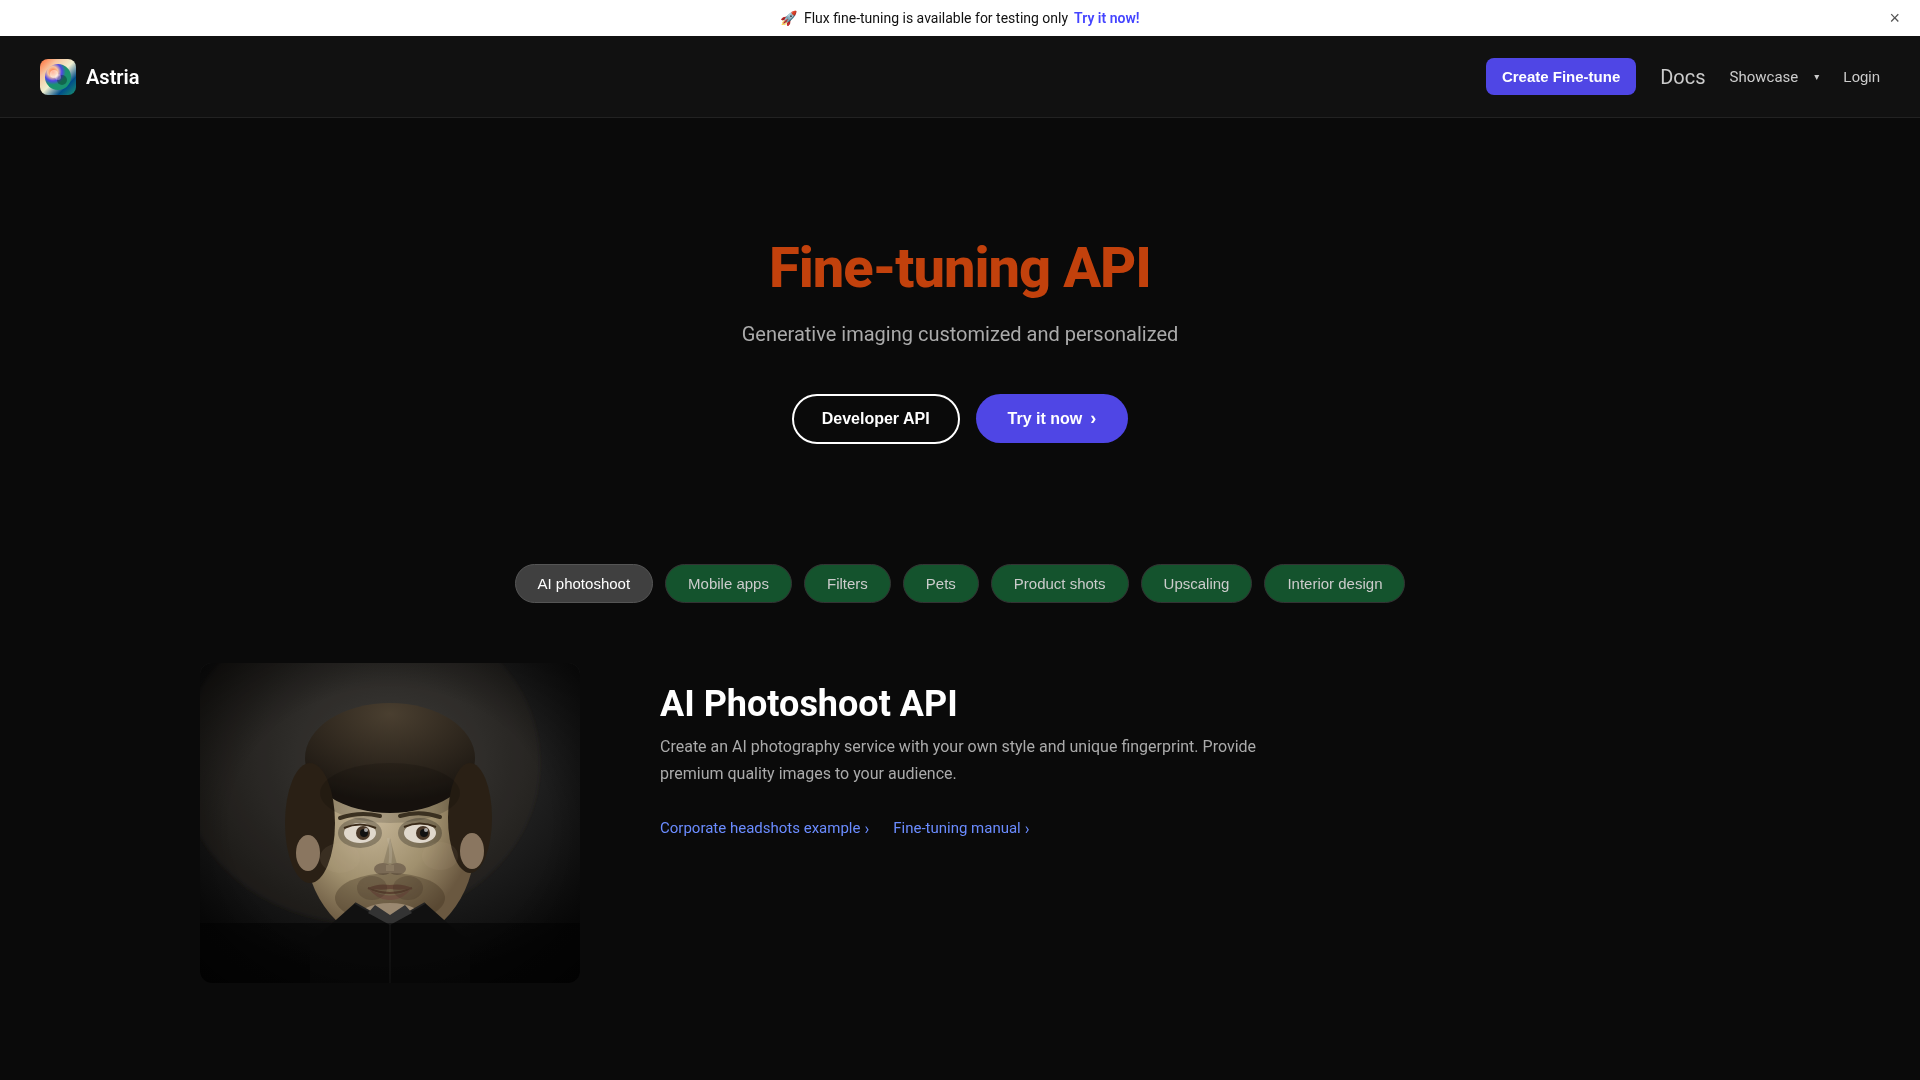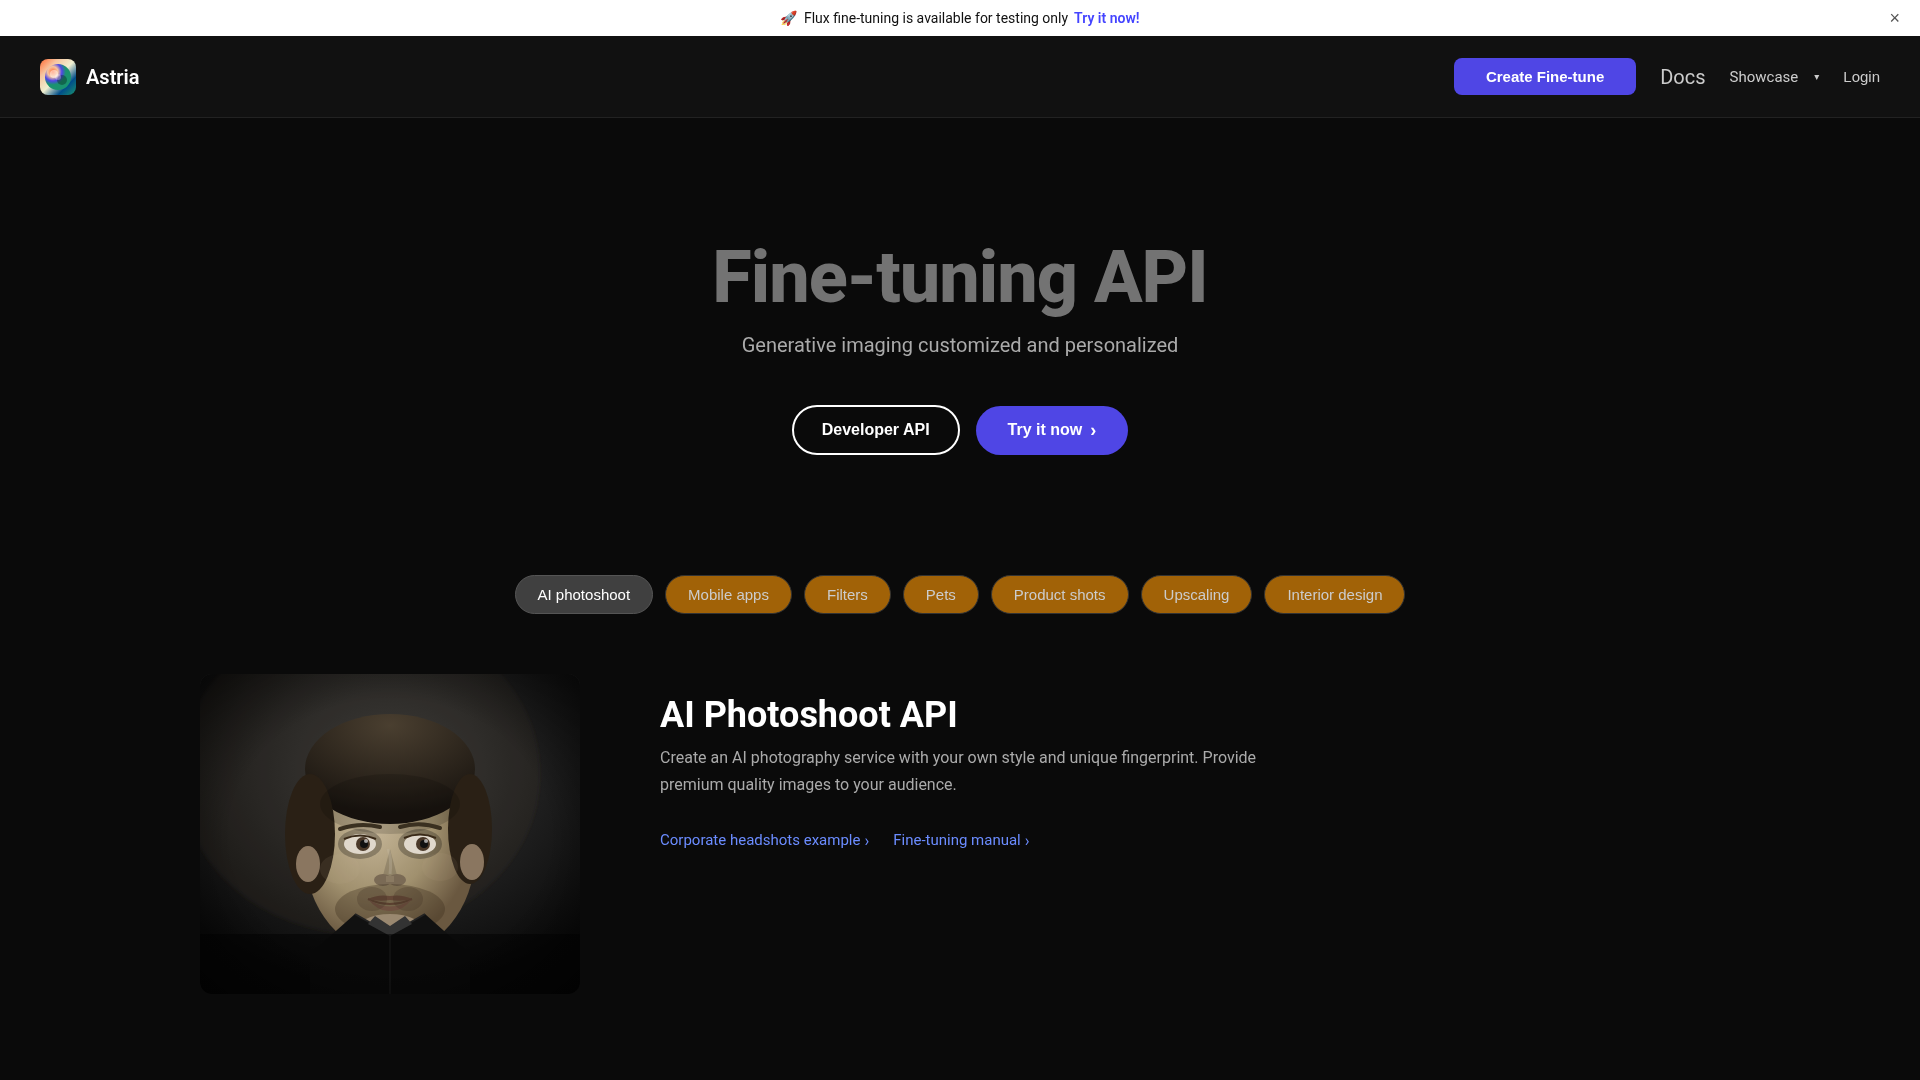--- a/index.html
+++ b/index.html
@@ -112,21 +112,21 @@
 
     .nav-showcase .chevron {
       font-size: 10px;
     }
 
     .btn-create {
       background: #4f46e5;
       color: #fff;
       border: none;
       border-radius: 8px;
-      padding: 10px 32px;
+      padding: 10px 16px;
       font-size: 15px;
       font-weight: 600;
       cursor: pointer;
     }
 
     .btn-login {
       color: #cccccc;
       font-size: 15px;
       cursor: pointer;
       background: none;
@@ -134,25 +134,25 @@
     }
 
     
     .hero {
       text-align: center;
       padding: 120px 40px 60px;
       background: #0a0a0a;
     }
 
     .hero-title {
-      font-size: 72px;
+      font-size: 56px;
       font-weight: 800;
       line-height: 1.1;
-      color: #737373;
-      margin-bottom: 16px;
+      color: #c2410c;
+      margin-bottom: 22px;
       letter-spacing: -1px;
     }
 
     .hero-subtitle {
       font-size: 20px;
       color: #aaaaaa;
       margin-bottom: 48px;
     }
 
     .hero-buttons {
@@ -196,21 +196,21 @@
     .filter-section {
       display: flex;
       justify-content: center;
       gap: 12px;
       padding: 60px 40px 40px;
       background: #0a0a0a;
       flex-wrap: wrap;
     }
 
     .filter-tab {
-      background: #a16207;
+      background: #14532d;
       color: #cccccc;
       border: 1px solid #333;
       border-radius: 50px;
       padding: 10px 22px;
       font-size: 15px;
       cursor: pointer;
       transition: all 0.2s;
     }
 
     .filter-tab.active {

